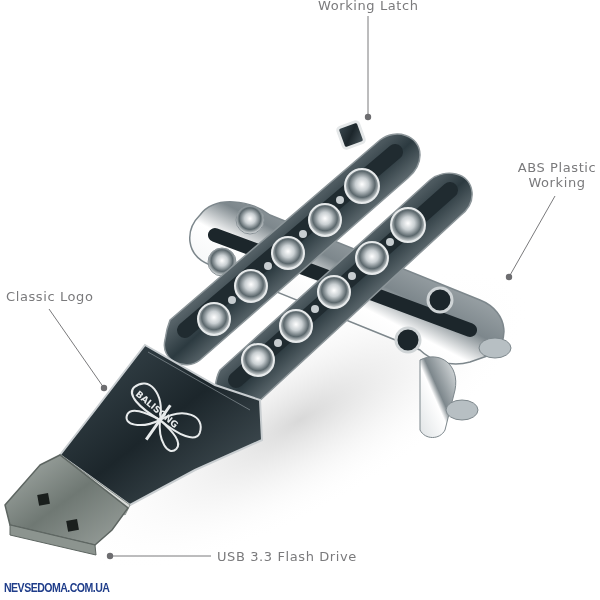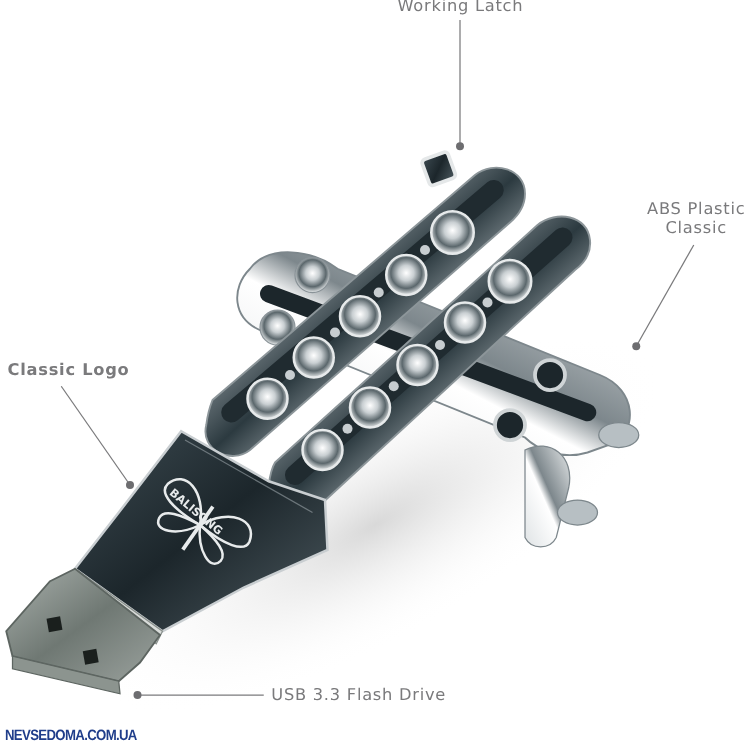--- a/index.html
+++ b/index.html
@@ -134,21 +134,21 @@
     <g>
       <line x1="110" y1="556" x2="211" y2="556" stroke="#7a7a7c" stroke-width="1"></line>
       <circle cx="110" cy="556" r="3.2" fill="#6d6d70"></circle>
     </g>
   </svg>
 
   <div class="label" style="left:318px; top:-2px;">Working Latch</div>
 
   <div class="label center" style="left:515px; top:160px; width:84px;">
     <div>ABS Plastic</div>
-    <div>Classic</div>
+    <div>Working</div>
   </div>
 
-  <div class="label" style="left:6px; top:289px;font-weight:bold;">Classic Logo</div>
+  <div class="label" style="left:6px; top:289px;">Classic Logo</div>
 
   <div class="label" style="left:217px; top:549px;">USB 3.3 Flash Drive</div>
 
   <div class="watermark">NEVSEDOMA.COM.UA</div>
 </div>
 
 </body></html>

